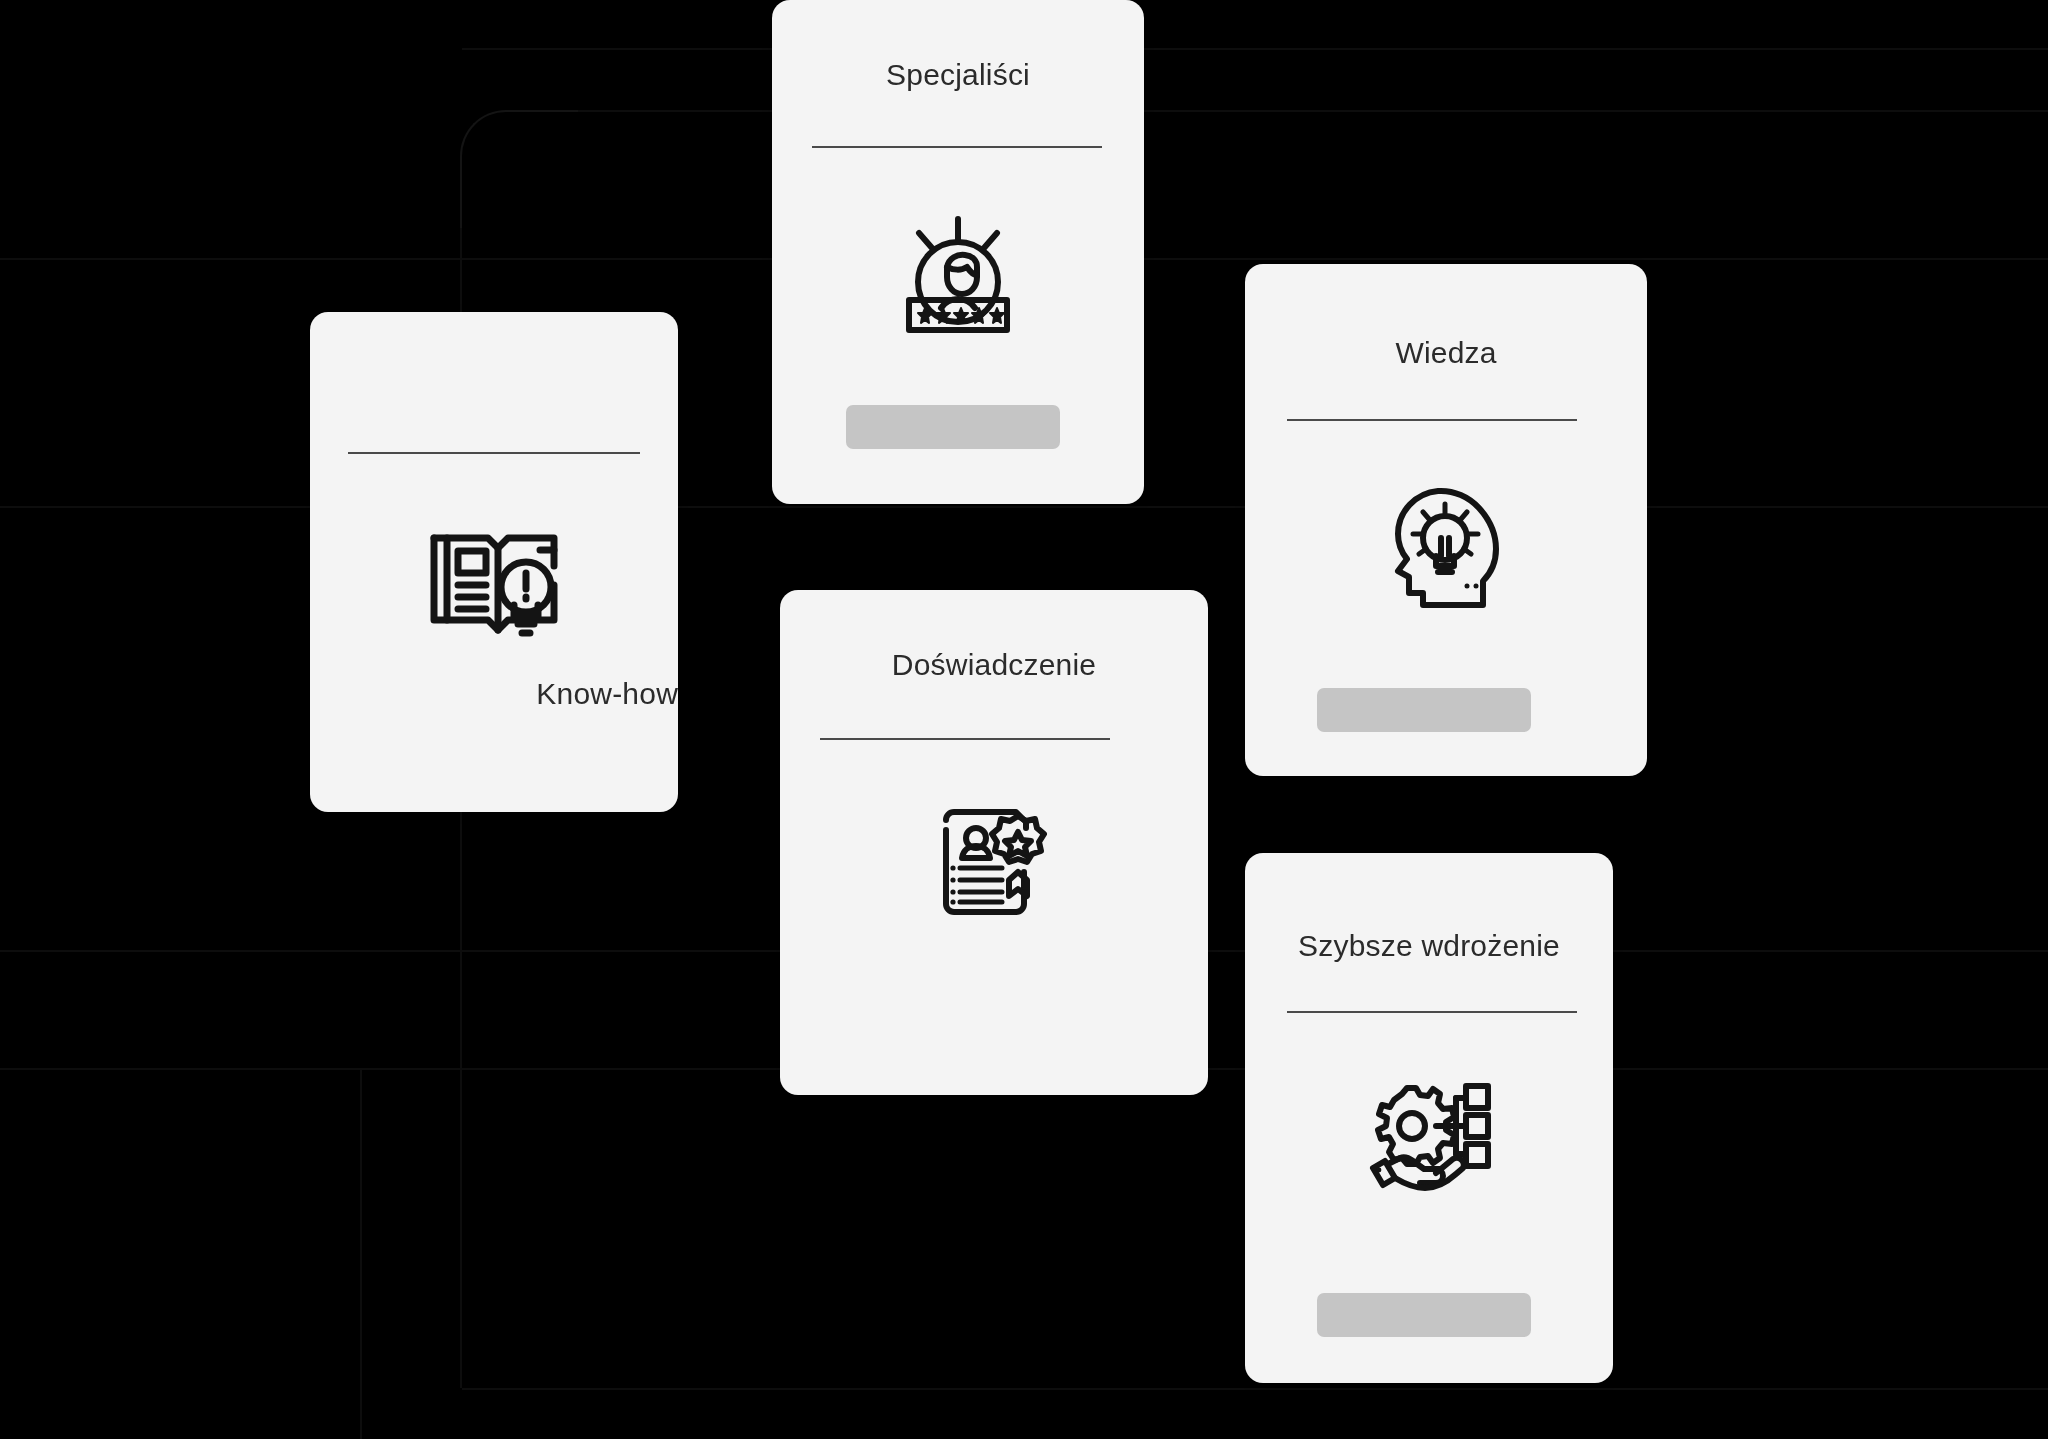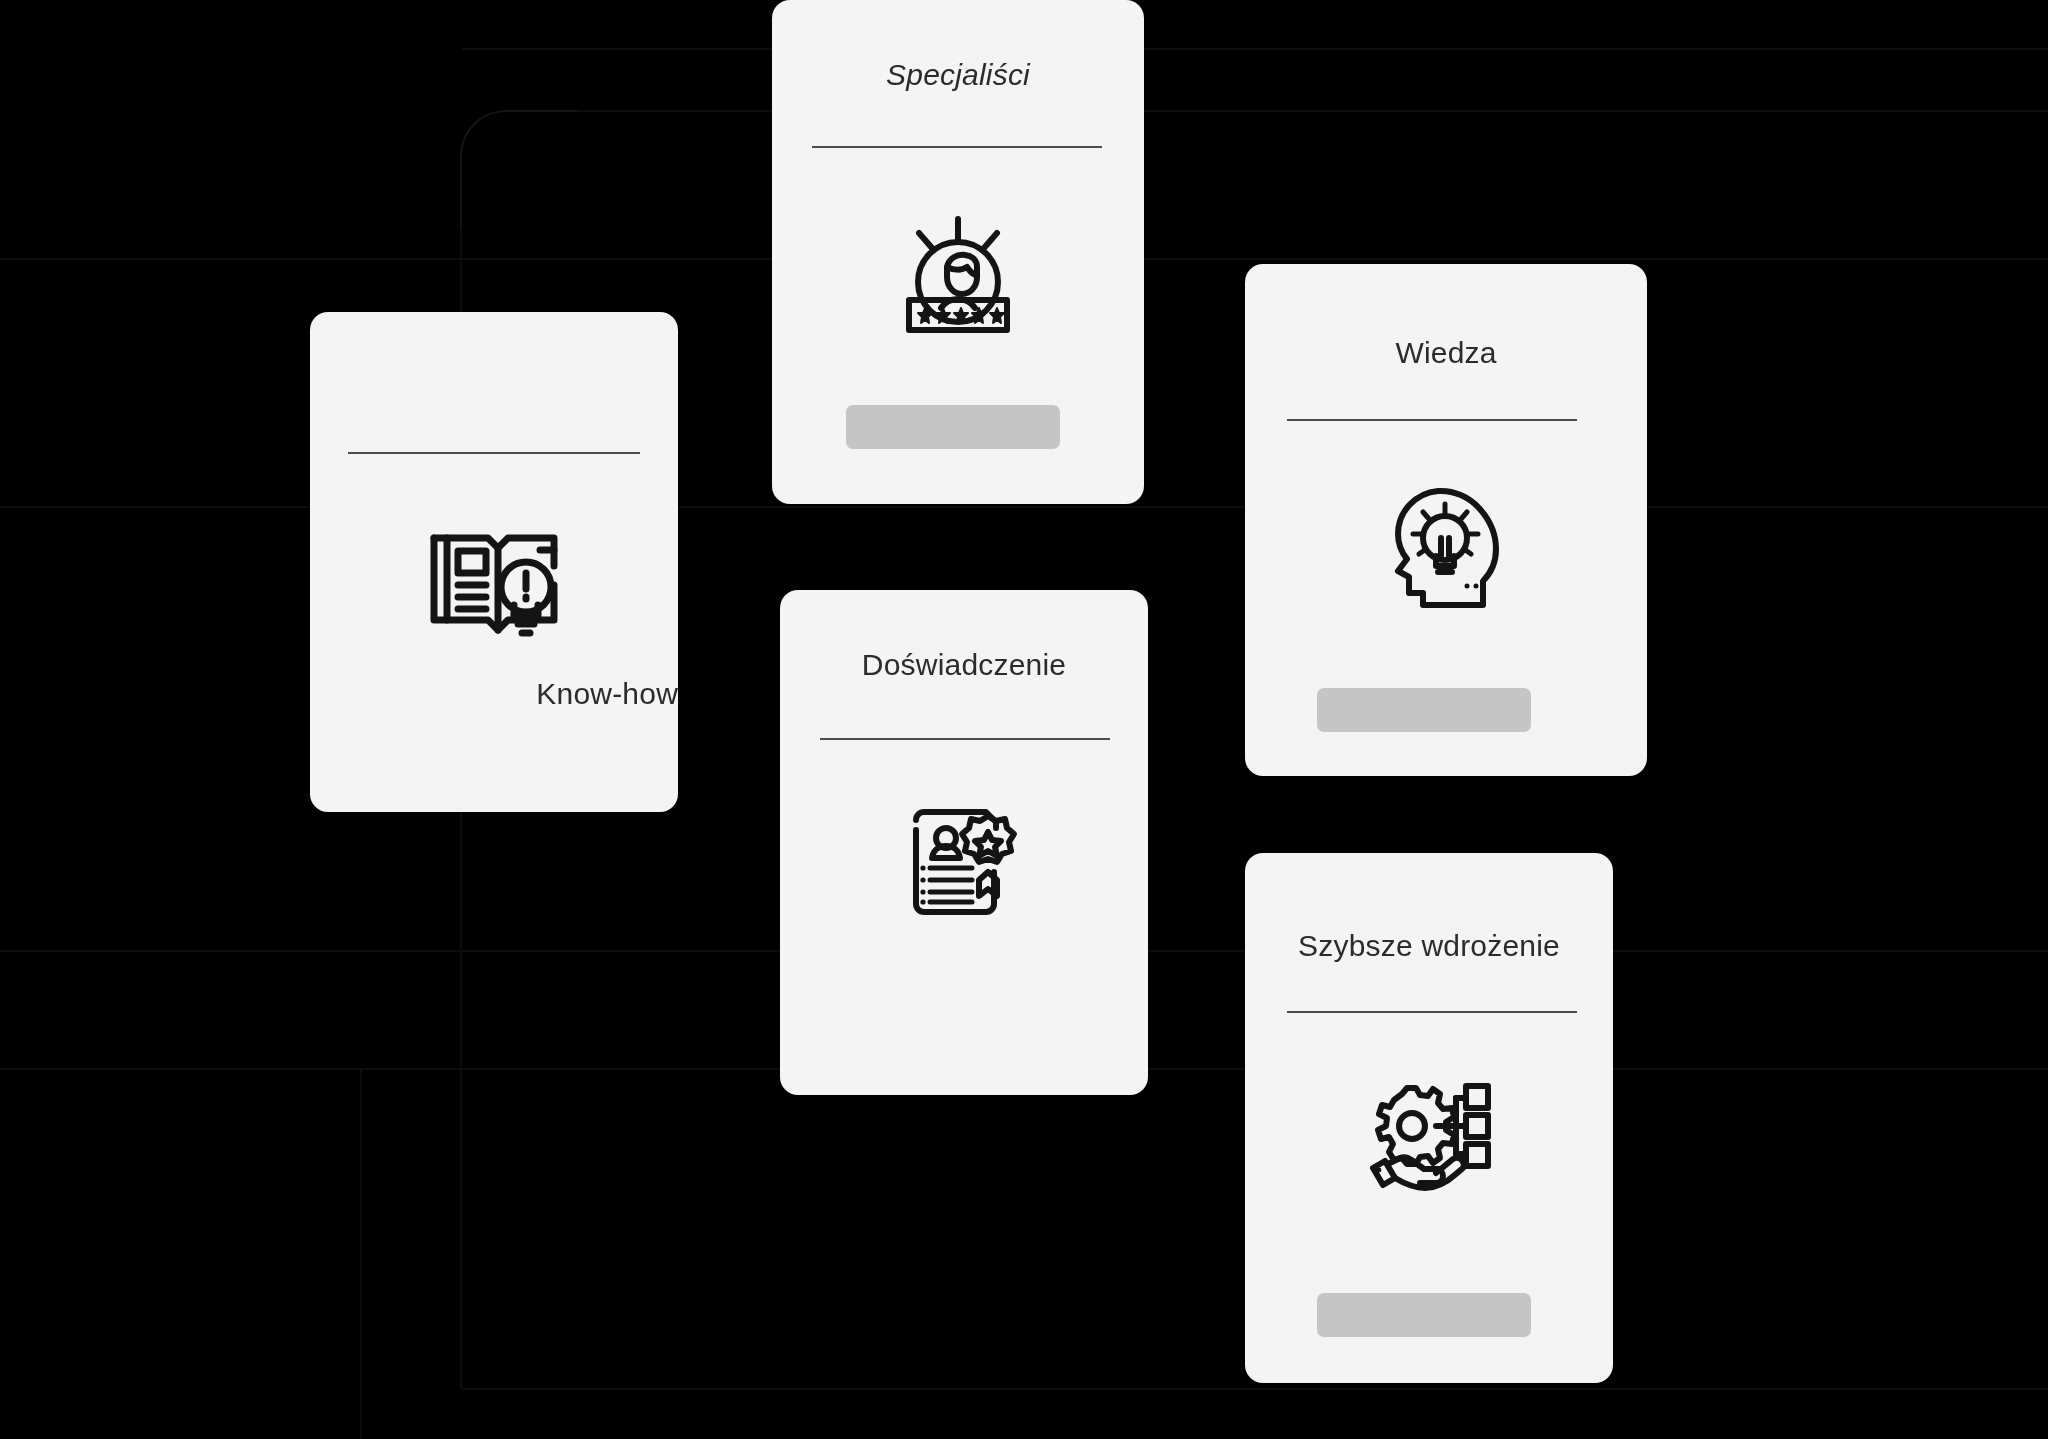--- a/index.html
+++ b/index.html
@@ -68,21 +68,21 @@
         <path d="M86 80v12h24V80"></path>
         <path d="M90 99h16M94 108h8"></path>
         <path d="M98 48v16"></path>
         <path d="M98 72v2"></path>
       </svg>
     </div>
 
   </div>
 
   <div class="card" style="left:772px;top:0px;width:372px;height:504px;">
-    <div class="card-title" style="top:58px;font-style:italic;">Specjaliści</div>
+    <div class="card-title" style="top:58px;">Specjaliści</div>
     <div class="card-rule" style="left:40px;top:146px;width:290px;"></div>
     <div class="card-icon" style="left:0;right:0;top:212px;height:128px;">
       <svg width="126" height="122" viewBox="0 0 126 122" fill="none" stroke="#141414" stroke-width="6" stroke-linejoin="round" stroke-linecap="round">
         <path d="M63 4v20"></path>
         <path d="M24 18l13 15"></path>
         <path d="M102 18L89 33"></path>
         <circle cx="63" cy="67" r="40"></circle>
         <path d="M52 52c2-9 10-13 18-12 8 1 12 6 12 12v10c0 10-7 17-15 17s-15-7-15-17z"></path>
         <path d="M52 52c6 3 14 4 20 0 4 6 7 8 10 8"></path>
         <path d="M46 93c4-6 10-9 17-9s13 3 17 9"></path>
@@ -108,21 +108,21 @@
         <path d="M55 86h14"></path>
         <path d="M58 52v18M66 52v18"></path>
         <path d="M62 18v9M40 26l6 7M84 26l-6 7M30 48h9M86 48h9M36 68l7-5M88 68l-7-5" stroke-width="5"></path>
         <circle cx="84" cy="100" r="2.5" fill="#141414" stroke="none"></circle>
         <circle cx="93" cy="100" r="2.5" fill="#141414" stroke="none"></circle>
       </svg>
     </div>
     <div class="card-bar" style="left:72px;top:424px;width:214px;height:44px;"></div>
   </div>
 
-  <div class="card" style="left:780px;top:590px;width:368px;height:505px;">
+  <div class="card" style="left:780px;top:590px;width:428px;height:505px;">
     <div class="card-title" style="top:58px;">Doświadczenie</div>
     <div class="card-rule" style="left:40px;top:148px;width:290px;"></div>
     <div class="card-icon" style="left:0;right:0;top:205px;height:125px;">
       <svg width="124" height="124" viewBox="0 0 124 124" fill="none" stroke="#141414" stroke-width="6" stroke-linejoin="round" stroke-linecap="round">
         <path d="M14 24a8 8 0 018-8h62l10 10v6"></path>
         <path d="M14 34v74a8 8 0 008 8h62a8 8 0 008-8V76"></path>
         <circle cx="44" cy="42" r="10"></circle>
         <path d="M30 62c1-8 7-12 14-12s13 4 14 12z"></path>
         <path d="M28 72h42M28 84h42M28 96h42M28 106h42" stroke-width="5"></path>
         <circle cx="21" cy="72" r="2.6" fill="#141414" stroke="none"></circle>

